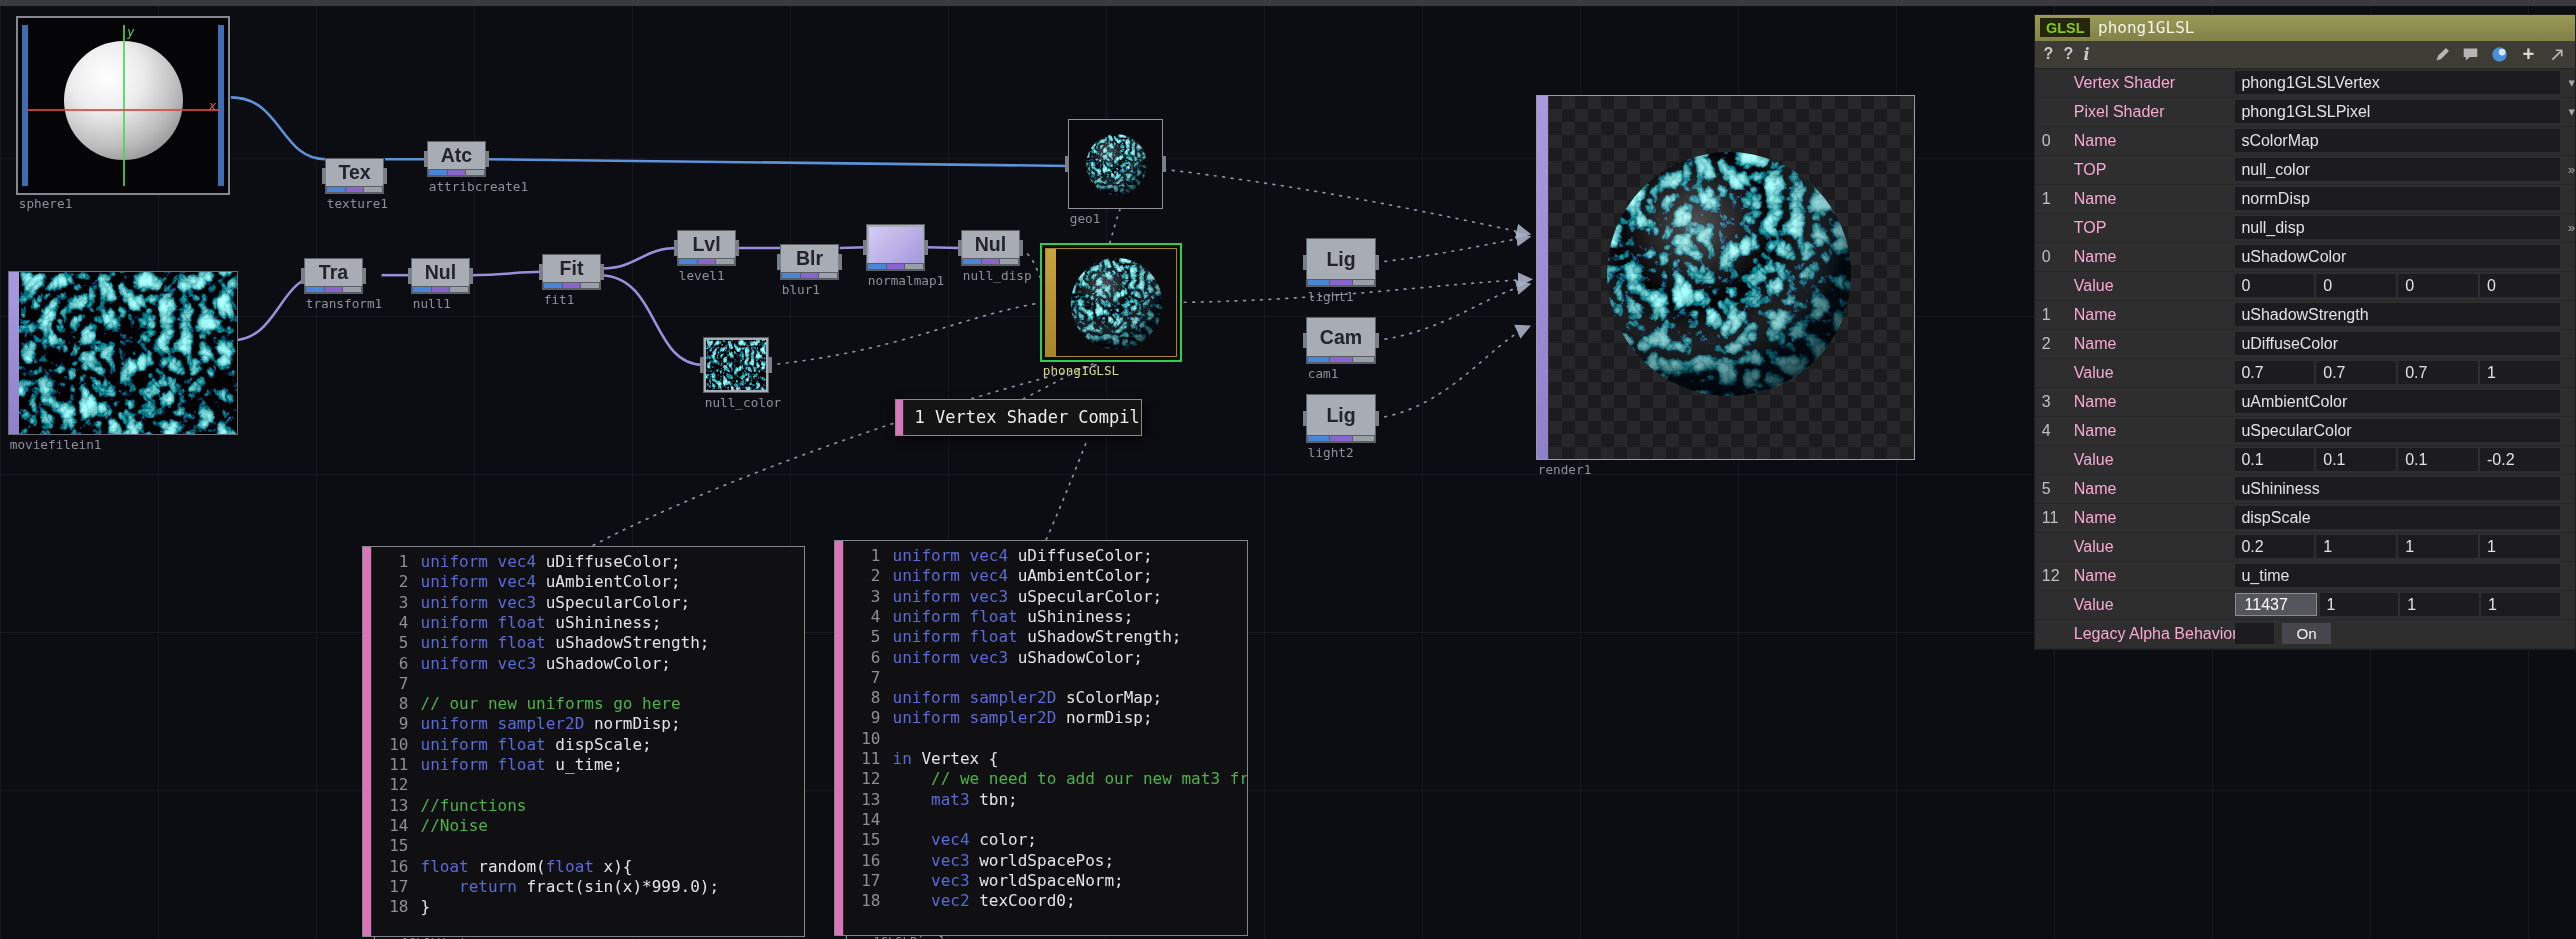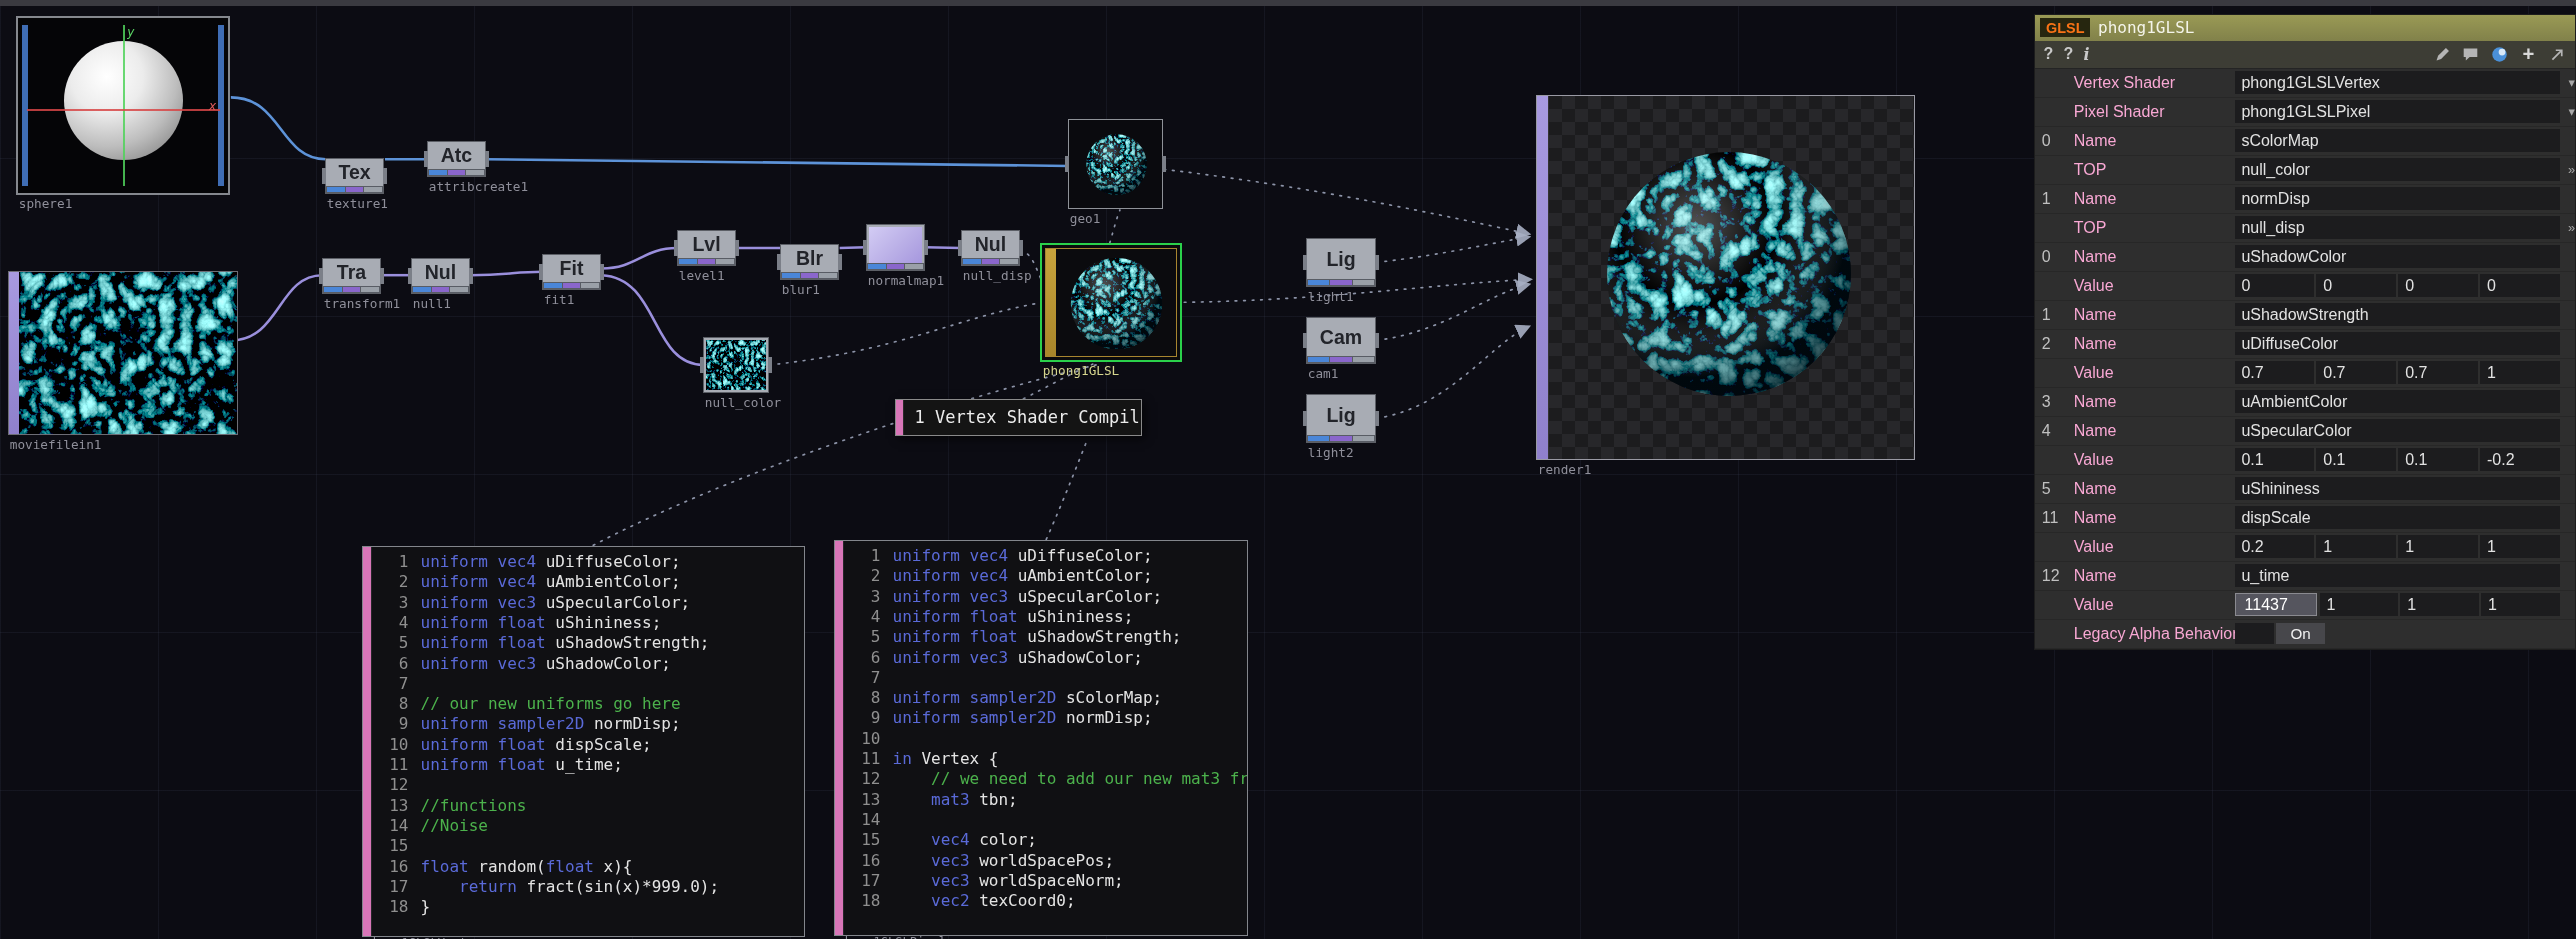--- a/index.html
+++ b/index.html
@@ -92,42 +92,42 @@
   .codetxt{white-space:pre;color:#e4e4e4;}
   .tok-k{color:#5a6ad8;}
   .tok-c{color:#4cb24c;}
   .tok-p{color:#e4e4e4;}
   .dat-label{position:absolute;top:100%;left:2.5px;font:12px "DejaVu Sans Mono",monospace;color:#8f8f9a;white-space:nowrap;}
 
   
   .ppanel{position:absolute;left:2034px;top:13.6px;width:542px;z-index:6;background:#2e2e2e;
           border:0.8px solid #1d1d1d;box-sizing:border-box;}
   .ptitle{height:26px;background:linear-gradient(#9a9a55,#81814a);display:flex;align-items:center;gap:7.6px;padding:0 5.1px;}
-  .pbadge{background:#26260f;color:#f97316;font-weight:bold;font-size:14.4px;padding:1.7px 6px;}
+  .pbadge{background:#26260f;color:#84cc16;font-weight:bold;font-size:14.4px;padding:1.7px 6px;}
   .ptitle-name{color:#f4f4ea;font-size:16px;font-family:"DejaVu Sans Mono",monospace;}
   .ptoolbar{height:27px;background:#3d3d35;display:flex;align-items:center;padding:0 8.5px;gap:10.2px;border-bottom:0.8px solid #242424;}
   .ticon{color:#c9c9c9;font-weight:bold;font-size:16px;}
   .ticon.italic{font-family:"DejaVu Serif",serif;font-style:italic;}
   .tspace{flex:1;}
   .ricon{width:18.6px;height:18.6px;display:inline-flex;align-items:center;justify-content:center;}
   .ricon svg{width:17px;height:17px;}
   .ricon.plus{color:#d8d8d8;font-size:20.3px;font-weight:bold;line-height:17px;}
   .prow{display:flex;align-items:center;height:28px;border-bottom:0.8px solid #272727;}
   .pidx{width:32px;padding-left:6.8px;color:#c0c0c0;font-size:16px;flex:none;}
   .plabel{width:154px;text-align:left;color:#f9a8d4;font-size:16px;padding-right:6.8px;flex:none;white-space:nowrap;}
   .pfields{width:325px;display:flex;gap:2.5px;flex:none;align-items:center;}
   .pfield{background:#1c1c1e;color:#e2e2e2;font-size:16px;height:23px;line-height:23px;padding:0 6.8px;
           box-sizing:border-box;overflow:hidden;white-space:nowrap;}
   .pfield.single{flex:1;}
   .pfield.quarter{flex:1;}
   .pfield.hl{background:#55555e;color:#ffffff;border:0.8px solid #8a8a90;line-height:21px;padding-left:9px;}
   .pgut{width:24px;text-align:center;color:#a8a8a8;font-size:12.7px;flex:none;}
   .tslot{width:39px;height:21px;background:#1c1c1e;display:inline-block;}
   .tval{min-width:39px;height:21px;background:#47474b;color:#f0f0f0;text-align:center;line-height:21px;
-        font-size:15.2px;padding:0 5.1px;display:inline-block;}
+        font-size:15.2px;padding:0 5.1px;display:inline-block;margin-left:6px;}
 </style>
 </head>
 <body>
 
 <div id="network"></div>
 <div id="topstrip"></div>
 
 <svg id="wires" width="2576" height="939" viewBox="0 0 3041 1109">
   <defs>
     <marker id="arrowhead" markerWidth="9" markerHeight="9" refX="7" refY="4.5" orient="auto">
@@ -413,21 +413,21 @@
     </div>
     <div class="opnode kind-op" style="left: 427px; top: 141px; width: 59px; height: 36px;">
       <div class="oplbl">Atc</div>
       <div class="flagstrip">
         <i></i>
         <i></i>
         <i></i>
       </div>
       <div class="opname">attribcreate1</div>
     </div>
-    <div class="opnode kind-op" style="left: 322px; top: 258px; width: 59px; height: 36px;">
+    <div class="opnode kind-op" style="left: 304px; top: 258px; width: 59px; height: 36px;">
       <div class="oplbl">Tra</div>
       <div class="flagstrip">
         <i></i>
         <i></i>
         <i></i>
       </div>
       <div class="opname">transform1</div>
     </div>
     <div class="opnode kind-op" style="left: 411px; top: 258px; width: 59px; height: 36px;">
       <div class="oplbl">Nul</div>

